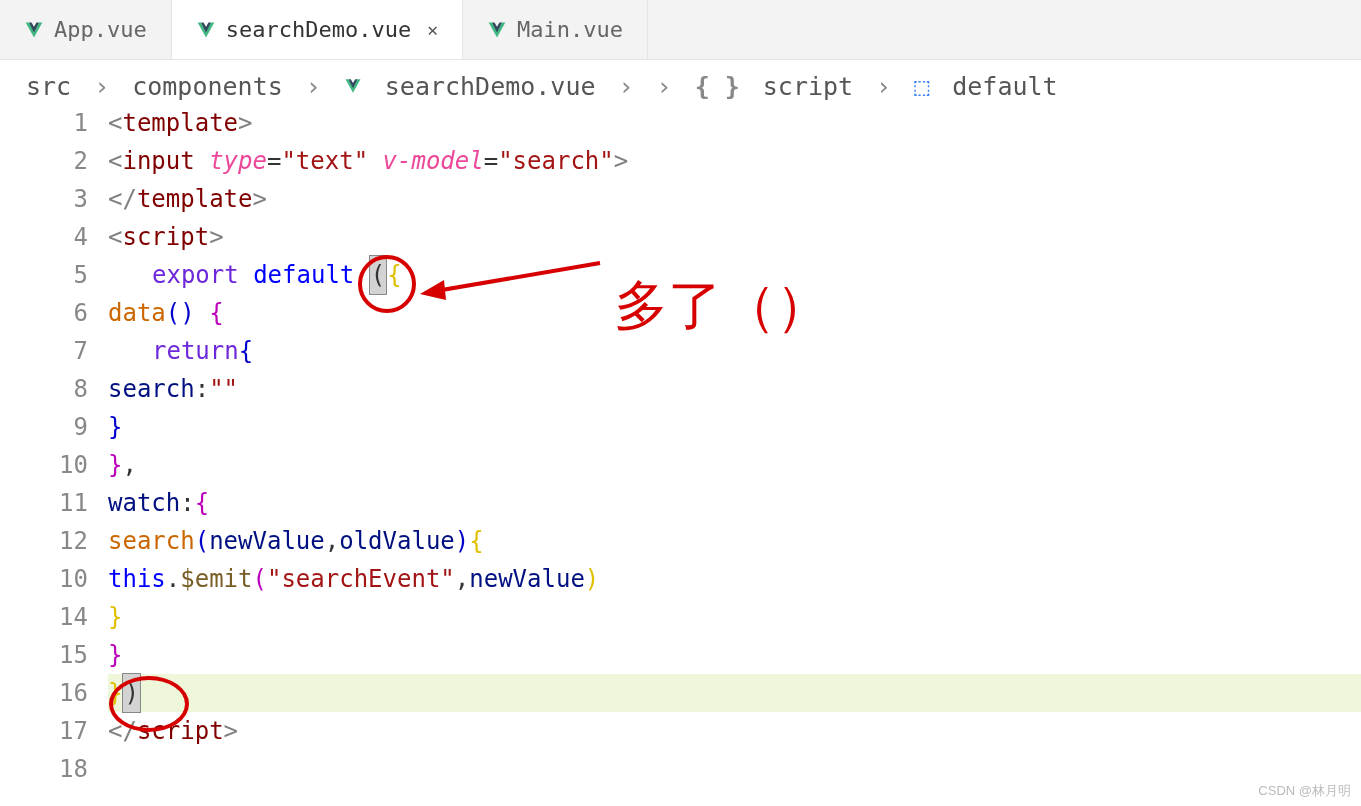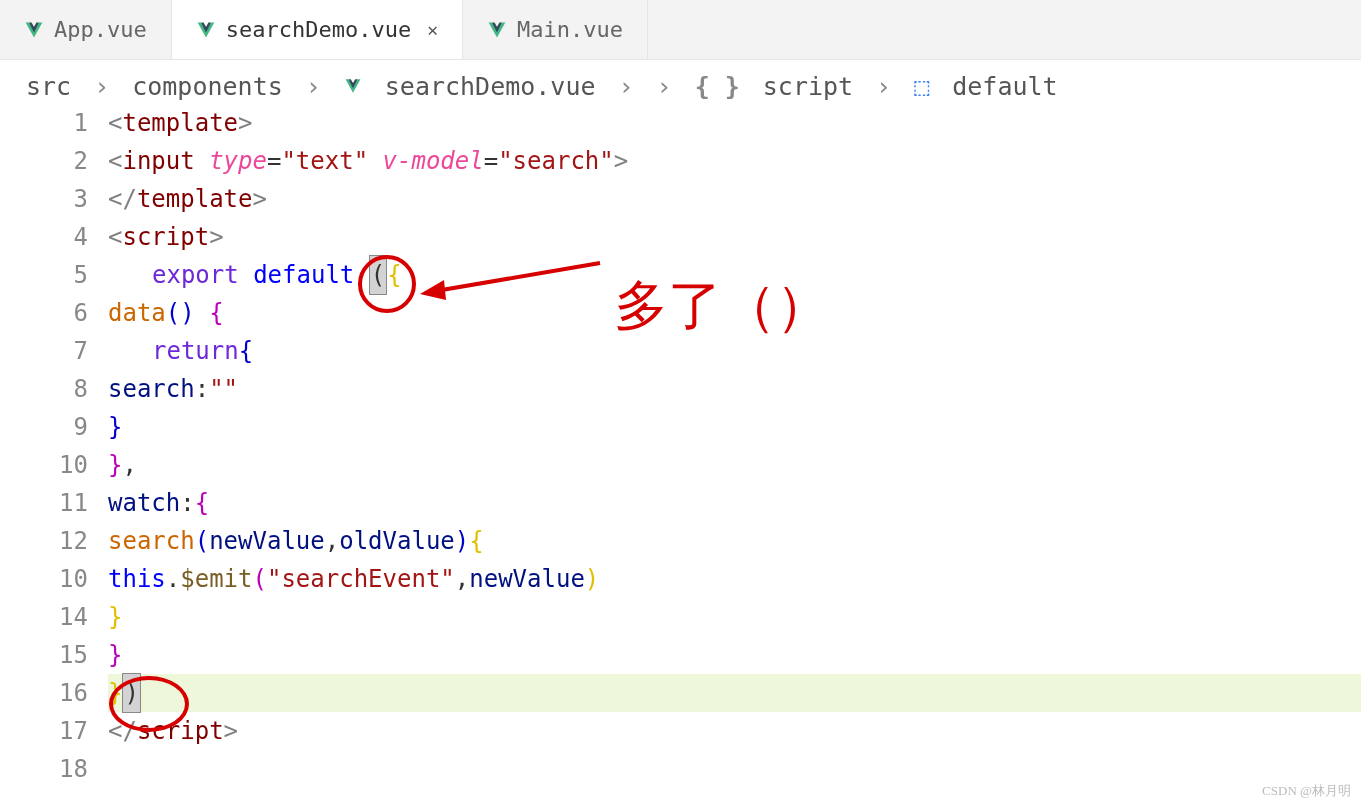--- a/index.html
+++ b/index.html
@@ -47,21 +47,21 @@
 
 
 .vue-icon svg { width: 100%; height: 100%; }
 .js-icon { color: #c09020; font-weight: 600; font-size: 17px; font-family: sans-serif; }
 
 
 .annotation { position: absolute; pointer-events: none; }
 .circle-ann { border: 4px solid #d60000; border-radius: 50%; }
 .arrow-ann { color: #d60000; }
 .text-ann { color: #d60000; font-size: 54px; font-family: "Microsoft YaHei", sans-serif; font-weight: 400; }
-.watermark { position: absolute; right: 10px; bottom: 6px; font-size: 13px; color: #bbb; font-family: Liberation Serif, serif; }
+.watermark { position: absolute; right: 10px; bottom: 6px; font-size: 13px; color: #bbb; font-family: Liberation Sans, sans-serif; }
 </style>
 </head>
 <body>
 
 <div class="tabs">
   <div class="tab">
     <span class="icon vue-icon">
         <svg viewBox="0 0 24 24">
           <path fill="#41b883" d="M2 3h4l6 10L18 3h4L12 21z"></path>
           <path fill="#35495e" d="M6 3h3l3 5 3-5h3L12 15z"></path>

